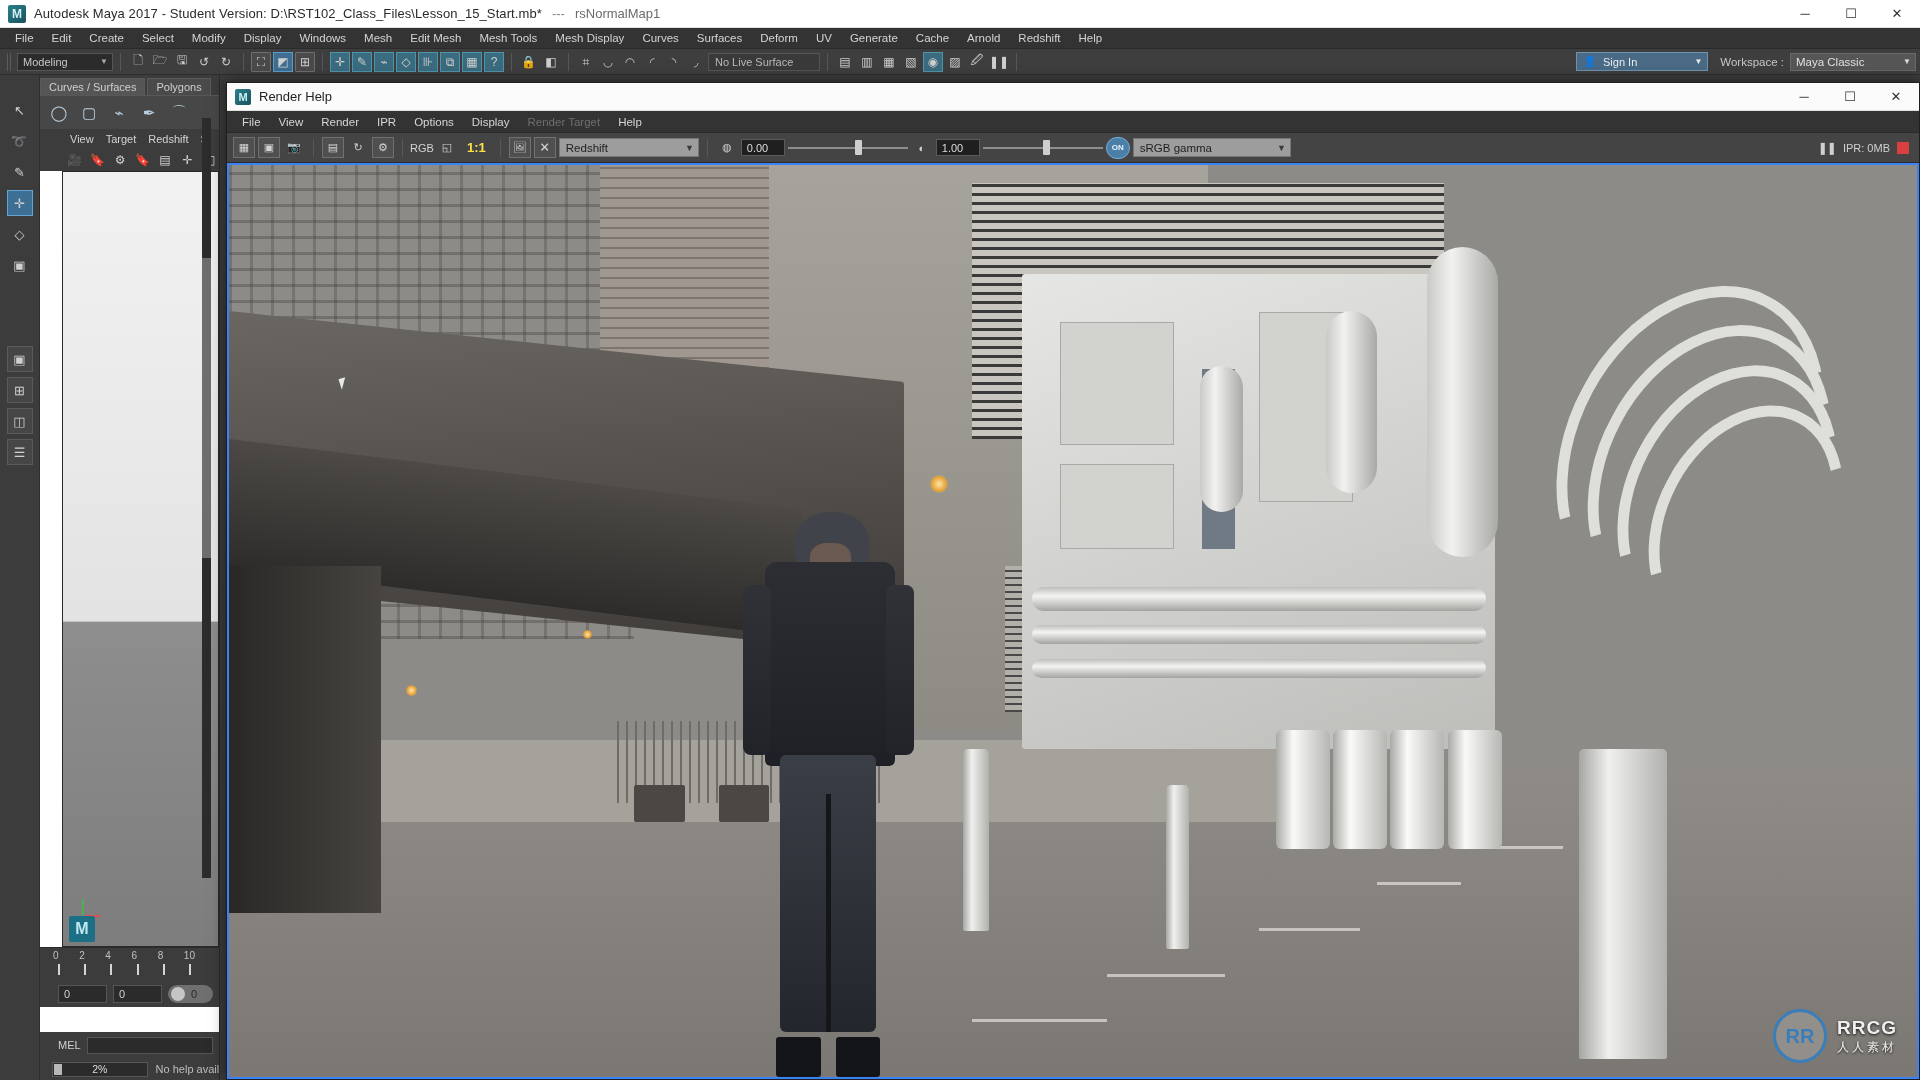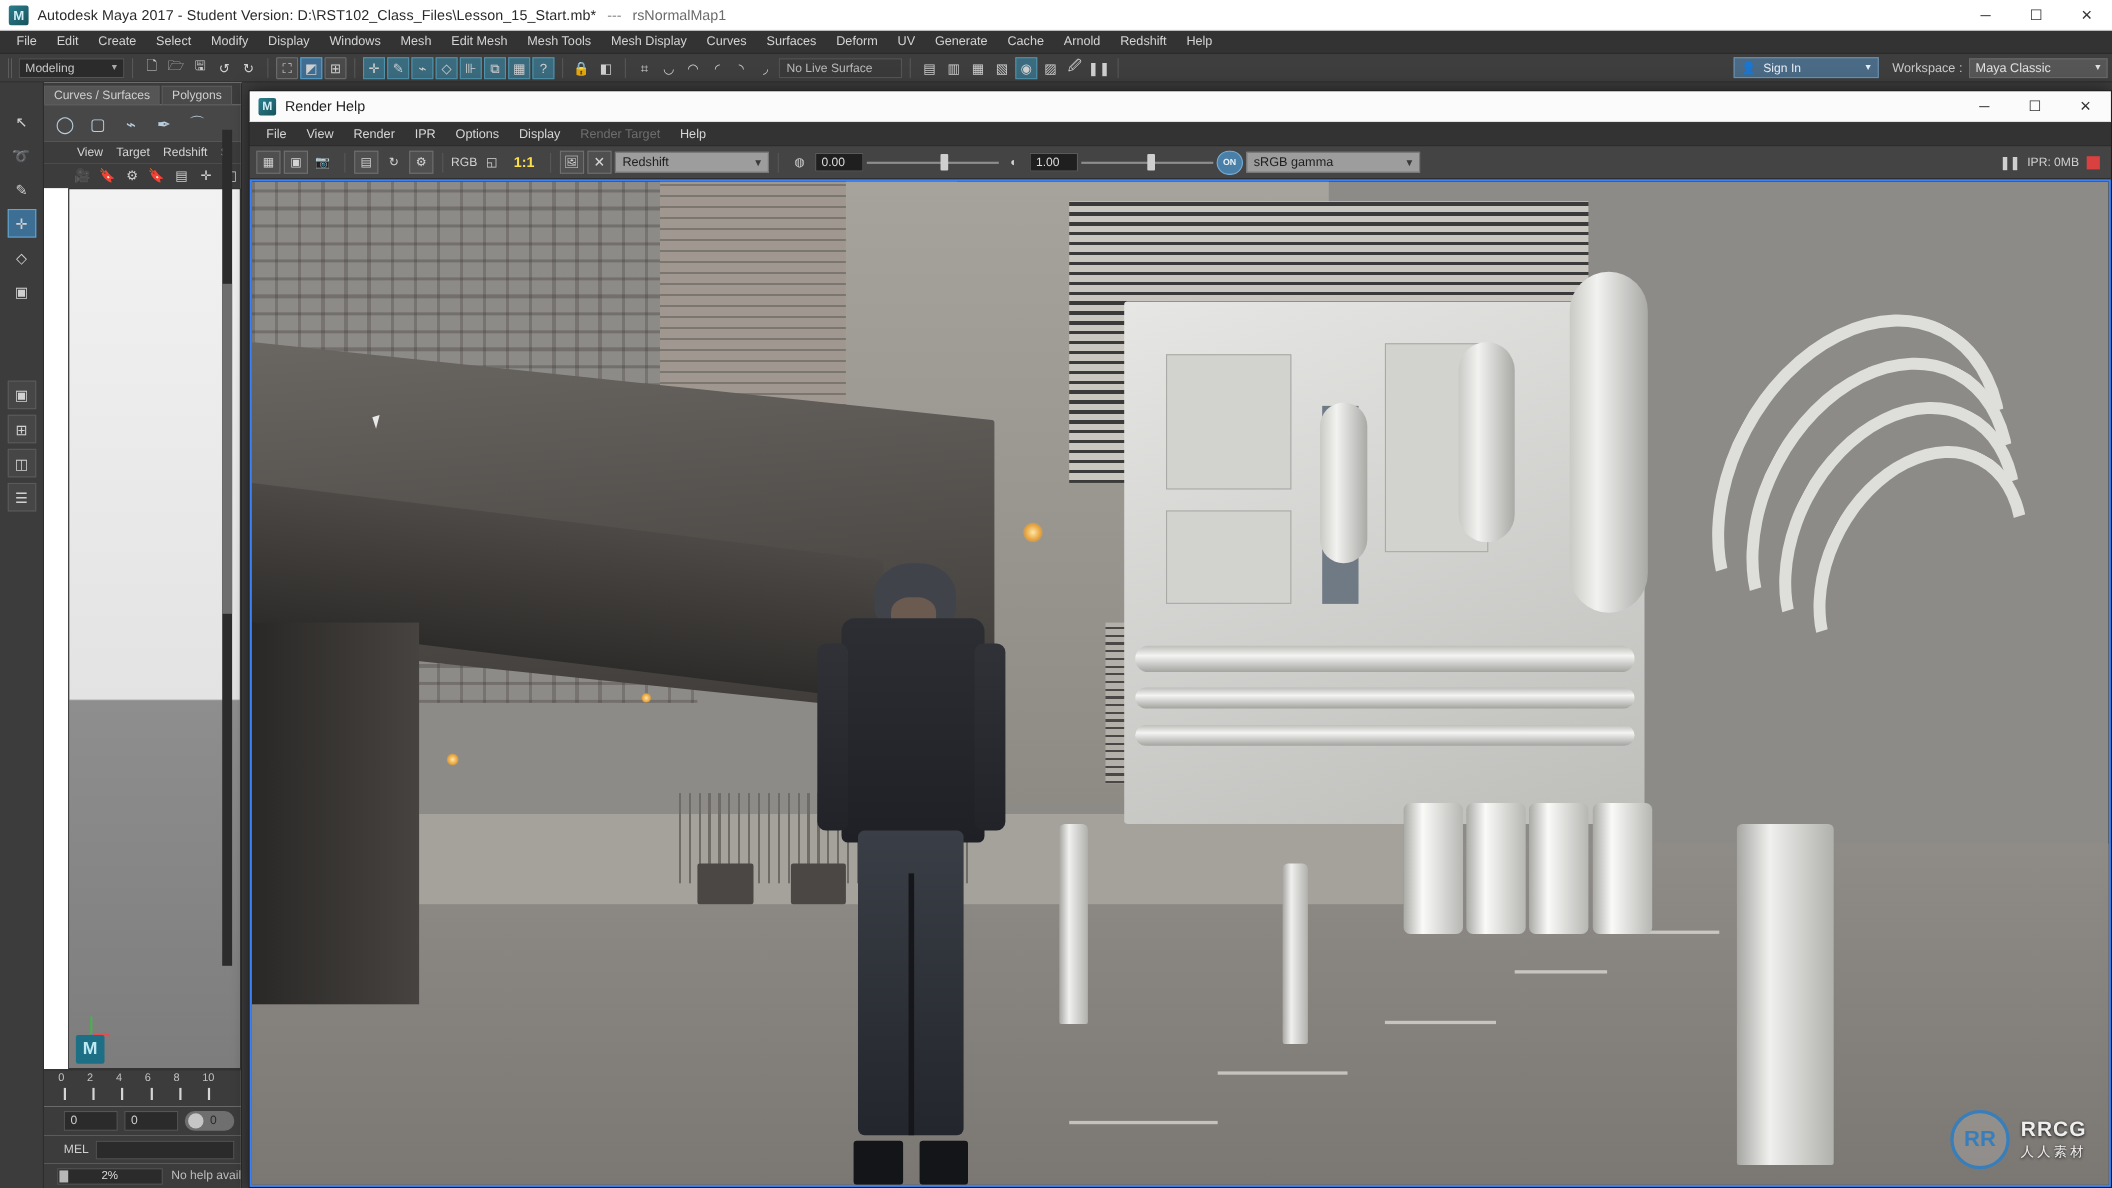--- a/index.html
+++ b/index.html
@@ -90,21 +90,21 @@
   .tl-tick .lbl { position:absolute; top:0; left:-5px; font-size:10px; color:#c0c0c0; }
   .tl-tick .mark { position:absolute; top:14px; left:0; width:2px; height:11px; background:#d5d5d5; }
   .rangerow { height:26px; background:#3c3c3c; display:flex; align-items:center;
     gap:6px; padding:0 6px 0 18px; }
   .numfld { width:58px; height:18px; background:#2b2b2b; border:1px solid #555;
     color:#cfcfcf; font-size:11px; display:flex; align-items:center; padding-left:5px; }
   .pill { width:54px; height:18px; background:#6f6f6f; border-radius:9px;
     display:flex; align-items:center; padding-left:3px; }
   .pill .knob { width:14px; height:14px; background:#c6c6c6; border-radius:50%; }
   .pill .v { font-size:11px; color:#2a2a2a; margin-left:6px; }
-  .melrow { height:26px; background:#3c3c3c; display:flex; align-items:center; gap:6px; padding-left:18px; }
+  .melrow { height:26px; background:#3c3c3c; display:flex; align-items:center; gap:6px; padding-left:18px;margin-top:25px; }
   .mel-label { font-size:11px; color:#d0d0d0; }
   .mel-input { flex:1; height:17px; background:#2b2b2b; border:1px solid #555; margin-right:6px; }
   .statusrow { height:22px; background:#3c3c3c; display:flex; align-items:center; gap:8px; padding-left:12px; }
   .progbar { width:114px; height:15px; background:#2b2b2b; border:1px solid #565656;
     position:relative; display:flex; align-items:center; justify-content:center; }
   .progbar .fill { position:absolute; left:1px; top:1px; bottom:1px; width:8px; background:#b7b7b7; }
   .progbar .pct { font-size:10.5px; color:#dcdcdc; position:relative; }
   .help-text { font-size:11px; color:#bdbdbd; white-space:nowrap; overflow:hidden; }
 
   

